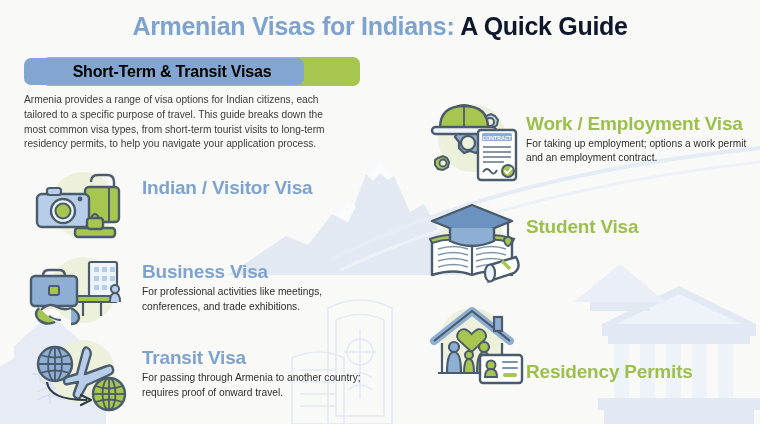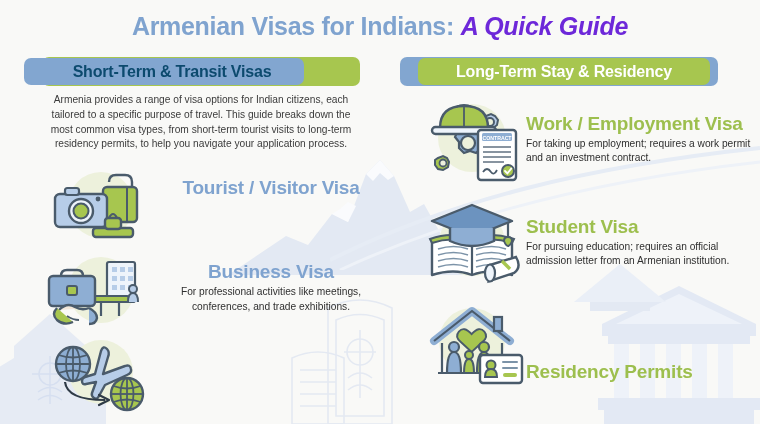--- a/index.html
+++ b/index.html
@@ -17,59 +17,59 @@
   
   .title-wrap {
     position:absolute; top:12px; left:0; width:760px;
     text-align:center; z-index:5;
   }
   .title {
     font-size:25px; font-weight:bold; letter-spacing:-0.3px;
     white-space:nowrap;
   }
   .t-blue  { color:#7fa3cf; }
-  .t-green { color:#6d28d9;font-style:italic; }
+  .t-green { color:#0f172a; }
 
   
   .badge-row { position:absolute; top:57px; left:0; width:760px; height:30px; z-index:5; }
 
   .badge { position:absolute; height:29px; }
 
   
   .badge-left .under {
     position:absolute; left:0; top:0; width:318px; height:29px;
     background:#a7c64f; border-radius:7px;
   }
   .badge-left .pill {
     position:absolute; left:-18px; top:1px; width:280px; height:27px;
     background:#82a6d0; border-radius:7px;
     display:flex; align-items:center; justify-content:center;
   }
   .badge-left .pill span {
-    color:#0c4a6e; font-size:16px; font-weight:bold; letter-spacing:-0.2px;
+    color:#000000; font-size:16px; font-weight:bold; letter-spacing:-0.2px;
     padding-left:16px;
   }
 
   
   .badge-right .under {
     position:absolute; left:0; top:0; width:318px; height:29px;
     background:#82a6d0; border-radius:7px;
   }
   .badge-right .pill {
     position:absolute; left:18px; top:1px; width:292px; height:27px;
     background:#a7c64f; border-radius:7px;
     display:flex; align-items:center; justify-content:center;
   }
   .badge-right .pill span {
     color:#ffffff; font-size:16px; font-weight:bold; letter-spacing:-0.2px;
   }
 
   
   .col { position:absolute; z-index:4; }
-  .col-left  { left:42px;  top:93px;  width:340px;text-align:center; }
+  .col-left  { left:24px;  top:93px;  width:340px; }
   .col-right { left:422px; top:96px;  width:338px; }
 
   .intro {
     font-size:10.2px; line-height:1.45; color:#3b3b3b; width:318px;
   }
 
   .item { display:flex; align-items:flex-start; }
   .icon-box {
     flex:0 0 auto; position:relative;
     display:flex; align-items:center; justify-content:center;
@@ -168,26 +168,20 @@
 
 <div class="badge-row">
 
   <div class="badge badge-left" style="left:42px; width:318px;">
     <div class="under"></div>
     <div class="pill">
       <span>Short-Term &amp; Transit Visas</span>
     </div>
   </div>
 
-  <div class="badge badge-right" style="left:400px; width:318px;">
-    <div class="under"></div>
-    <div class="pill">
-      <span>Long-Term Stay &amp; Residency</span>
-    </div>
-  </div>
 </div>
 
 <div class="col col-left">
 
   <div class="intro">Armenia provides a range of visa options for Indian citizens, each tailored to a specific purpose of travel. This guide breaks down the most common visa types, from short-term tourist visits to long-term residency permits, to help you navigate your application process.</div>
 
   <div class="item" style="margin-top:16px;">
     <div class="icon-box">
       <svg width="116" height="74" viewBox="0 0 116 74">
         <circle cx="58" cy="37" r="33" fill="#edf1dc"></circle>
@@ -201,21 +195,21 @@
         <circle cx="38" cy="43" r="12" fill="#eef4fb" stroke="#4a5b6b" stroke-width="2.4"></circle>
         <circle cx="38" cy="43" r="7.5" fill="#a7c64f" stroke="#4a5b6b" stroke-width="2"></circle>
         <circle cx="55" cy="31" r="2.4" fill="#4a5b6b"></circle>
 
         <rect x="50" y="60" width="40" height="9" rx="3" fill="#a7c64f" stroke="#4a5b6b" stroke-width="2.4"></rect>
         <rect x="62" y="50" width="16" height="11" rx="3" fill="#a7c64f" stroke="#4a5b6b" stroke-width="2.4"></rect>
         <path d="M66 50 q4 -8 8 0" fill="none" stroke="#4a5b6b" stroke-width="2.2"></path>
       </svg>
     </div>
     <div class="txt">
-      <div class="item-title blue">Tourist / Visitor Visa</div>
+      <div class="item-title blue">Indian / Visitor Visa</div>
     </div>
   </div>
 
   <div class="item" style="margin-top:10px;">
     <div class="icon-box">
       <svg width="116" height="74" viewBox="0 0 116 74">
         <circle cx="58" cy="38" r="33" fill="#edf1dc"></circle>
 
         <rect x="64" y="10" width="28" height="40" rx="2" fill="#eef4fb" stroke="#4a5b6b" stroke-width="2.2"></rect>
         <g fill="#b7cde8">
@@ -277,20 +271,24 @@
           <path d="M70"></path>
           <path d="M70.5 48 q13.5 5 27 0"></path>
           <path d="M70.5 64 q13.5 -5 27 0"></path>
           <line x1="84" y1="40" x2="84" y2="72"></line>
         </g>
 
         <path d="M22 44 q2 18 40 18" fill="none" stroke="#2f3b47" stroke-width="2.2"></path>
         <path d="M56 57 L66 62 L56 67" fill="none" stroke="#2f3b47" stroke-width="2.2" stroke-linejoin="round" stroke-linecap="round"></path>
       </svg>
     </div>
+    <div class="txt">
+      <div class="item-title blue">Transit Visa</div>
+      <div class="item-desc">For passing through Armenia to another country; requires proof of onward travel.</div>
+    </div>
   </div>
 </div>
 
 <div class="col col-right">
 
   <div class="item">
     <div class="icon-box">
       <svg width="100" height="86" viewBox="0 0 100 86">
         <circle cx="48" cy="42" r="34" fill="#edf1dc"></circle>
 
@@ -322,21 +320,21 @@
           <line x1="59" y1="61" x2="87" y2="61"></line>
             <line x1="59" y1="66" x2="80" y2="66"></line>
         </g>
         <path d="M59 76 q4 -6 8 0 q3 4 6 -2" fill="none" stroke="#4a5b6b" stroke-width="1.8"></path>
         <circle cx="84" cy="75" r="6" fill="#a7c64f" stroke="#4a5b6b" stroke-width="2"></circle>
         <path d="M81 75 l2.4 2.4 l4 -5" fill="none" stroke="#ffffff" stroke-width="1.8" stroke-linecap="round"></path>
       </svg>
     </div>
     <div class="txt">
       <div class="item-title green">Work / Employment Visa</div>
-      <div class="item-desc">For taking up employment; requires a work permit and an investment contract.</div>
+      <div class="item-desc">For taking up employment; options a work permit and an employment contract.</div>
     </div>
   </div>
 
   <div class="item" style="margin-top:17px;">
     <div class="icon-box">
       <svg width="100" height="86" viewBox="0 0 100 86">
         <circle cx="48" cy="44" r="33" fill="#edf1dc"></circle>
 
         <path d="M8 42 q22 -7 40 0 q18 -7 40 0 L88 76 q-22 -7 -40 0 q-18 -7 -40 0 Z" fill="#ffffff" stroke="#4a5b6b" stroke-width="2.4" stroke-linejoin="round"></path>
         <path d="M48 42 L48 76" stroke="#4a5b6b" stroke-width="2.2"></path>
@@ -358,21 +356,20 @@
         <line x1="84" y1="24" x2="84" y2="42" stroke="#4a5b6b" stroke-width="2.2"></line>
         <path d="M80 42 q4 10 8 0 q0 -4 -4 -4 q-4 0 -4 4 Z" fill="#a7c64f" stroke="#4a5b6b" stroke-width="2"></path>
 
         <path d="M66 66 L92 58 q6 10 -2 16 L66 82 q6 -8 0 -16 Z" fill="#ffffff" stroke="#4a5b6b" stroke-width="2.4"></path>
         <ellipse cx="66" cy="74" rx="5" ry="8.5" fill="#eef4fb" stroke="#4a5b6b" stroke-width="2.2"></ellipse>
         <path d="M78 62 L86 70" stroke="#a7c64f" stroke-width="3.4"></path>
       </svg>
     </div>
     <div class="txt">
       <div class="item-title green">Student Visa</div>
-      <div class="item-desc">For pursuing education; requires an official admission letter from an Armenian institution.</div>
     </div>
   </div>
 
   <div class="item" style="margin-top:14px;align-items:flex-end;">
     <div class="icon-box">
       <svg width="100" height="86" viewBox="0 0 100 86">
         <circle cx="48" cy="42" r="33" fill="#edf1dc"></circle>
 
         <path d="M10 42 L48 12 L86 42" fill="none" stroke="#8eaed3" stroke-width="8" stroke-linejoin="round" stroke-linecap="round"></path>
         <path d="M10 42 L48 12 L86 42" fill="none" stroke="#4a5b6b" stroke-width="2.2" stroke-linejoin="round"></path>

